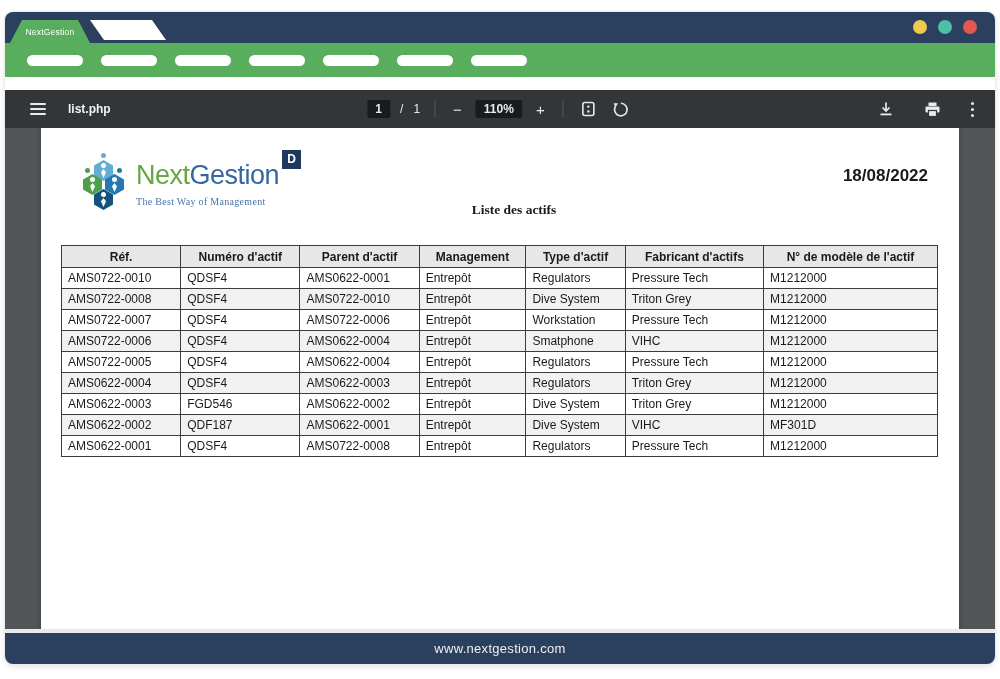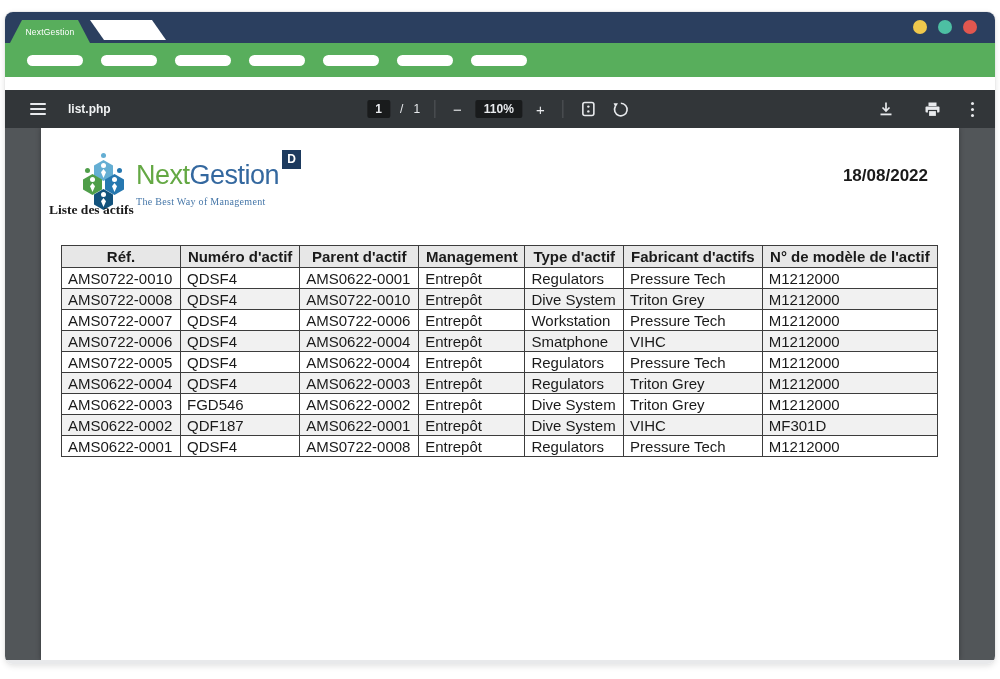--- a/index.html
+++ b/index.html
@@ -74,26 +74,26 @@
 
   .logo-text{ margin-left:9px; position:relative; }
   .brand-line{ font-size:27px; line-height:1; letter-spacing:-.5px; }
   .brand-first{ color:#64a844; font-weight:normal; }
   .brand-second{ color:#34689f; }
   .tagline{ font-size:10px; color:#4576a8; margin-top:7px; letter-spacing:.3px;font-family:Liberation Serif, serif; }
   .logo-badge{ position:absolute; top:-12px; right:-22px; width:19px; height:19px; background:#1d3a5e;
     color:#fff; font-weight:bold; font-size:12px; display:flex; align-items:center; justify-content:center; }
 
   .doc-date{ position:absolute; top:38px; right:31px; font-size:17px; font-weight:bold; }
-  .doc-title{ position:absolute; top:74px; left:8px; width:100%; 
+  .doc-title{ position:absolute; top:74px; left:14px; width:100%; text-align:center;
     font-family:"Liberation Serif", serif; font-weight:bold; font-size:13.5px; }
 
   
   .asset-table{ position:absolute; left:20px; top:117px; width:877px; border-collapse:collapse;
-    font-size:15px;padding-left:29px; }
+    font-size:12px;padding-left:29px; }
   .asset-table th, .asset-table td{ border:1px solid #3c3c3c; height:21px; padding:1px 6px; }
   .asset-table th{ background:#e7e7e7; font-weight:bold; text-align:center; height:22px; }
   .asset-table td{ text-align:left; background:#ffffff; }
   .asset-table tbody tr:nth-child(even) td{ background:#f1f1f1; }
 
   
   .footer-strip{ height:4px; background:#e8e9eb; flex:none; }
   .site-footer{ height:31px; background:#2b3f5f; color:#f0f0f0; display:flex; align-items:center; justify-content:center;
     font-size:13px; letter-spacing:.3px; flex:none; }
 
@@ -301,14 +301,17 @@
               <td>Pressure Tech</td>
               <td>M1212000</td>
             </tr>
           </tbody>
       </table>
 
     </div>
   </div>
 
   <div class="footer-strip"></div>
+  <div class="site-footer">
+    <span>www.nextgestion.com</span>
+  </div>
 
 </div>
 
 </body></html>

